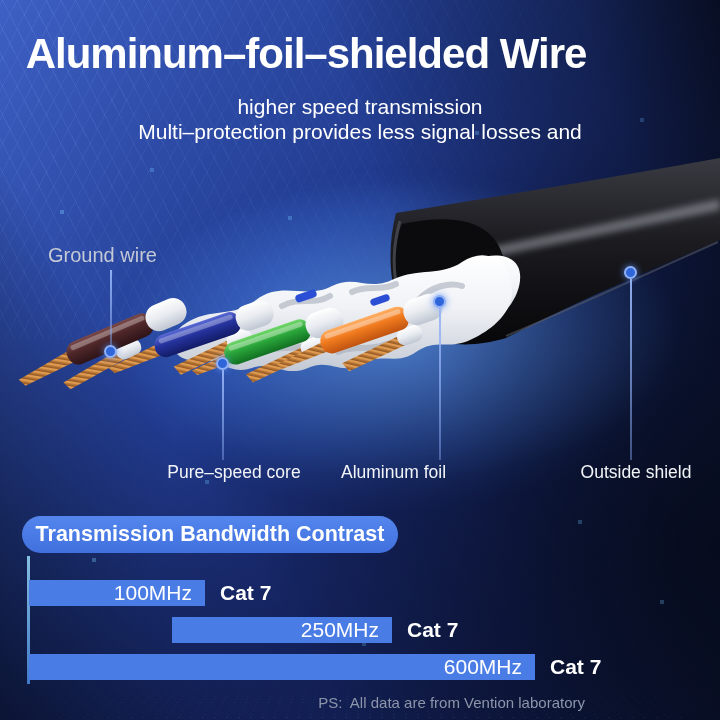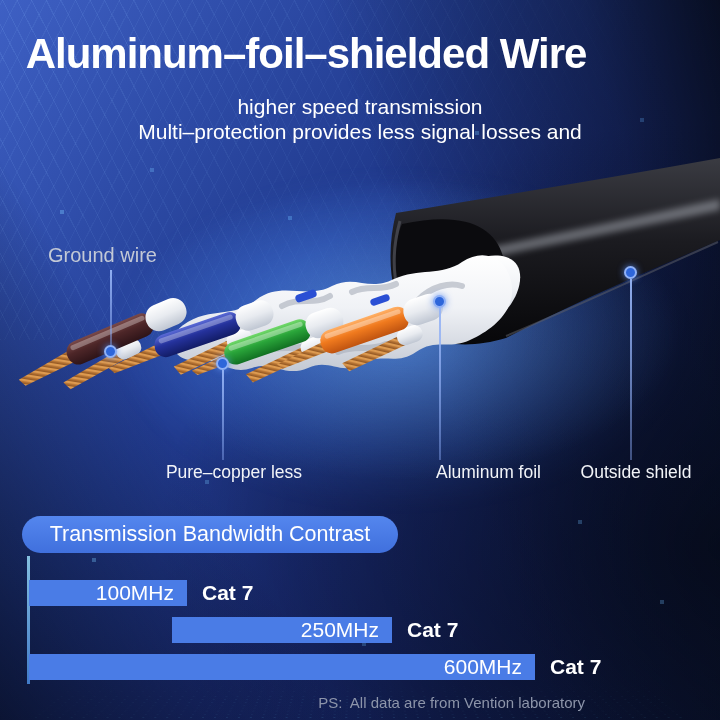--- a/index.html
+++ b/index.html
@@ -50,21 +50,21 @@
   .co-label{position:absolute;color:#f2f4f8;font-size:17.5px;white-space:nowrap;}
   .co-label.ground{color:#c3c9d6;font-size:20px;}
   .co-line{position:absolute;width:1.5px;
     background:linear-gradient(to bottom,rgba(150,180,245,.95),rgba(130,160,235,.45));}
   .co-dot{position:absolute;width:9px;height:9px;border-radius:50%;
     background:#2e66da;border:2px solid rgba(155,185,248,.9);
     box-shadow:0 0 7px rgba(90,140,240,.9);}
   
   .pill{position:absolute;left:22px;top:516px;width:376px;height:37px;
     background:linear-gradient(#5486ee,#4070dd);border-radius:19px;
-    color:#fff;font-size:21.5px;font-weight:400;
+    color:#fff;font-size:21.5px;font-weight:700;
     display:flex;align-items:center;justify-content:center;text-align:center;}
   .axis{position:absolute;left:27px;top:556px;width:2.5px;height:128px;opacity:.85;
     background:linear-gradient(#9adcf8,#4a8ce0);}
   .bars{position:absolute;left:29px;top:580px;}
   .bar-row{display:flex;align-items:center;height:26px;}
   .bar-row + .bar-row{margin-top:11px;justify-content:center;}
   .hbar{height:26px;background:#4a7ce6;display:flex;align-items:center;
     justify-content:flex-end;padding-right:13px;box-sizing:border-box;
     color:#fff;font-size:21px;font-weight:400;}
   .cat{margin-left:15px;color:#fff;font-size:21px;font-weight:600;white-space:nowrap;}
@@ -197,41 +197,41 @@
       <rect x="140" y="-14" width="40" height="27" rx="13" fill="url(#whiteG)"></rect>
     </g>
   </svg>
 
   <div class="co-label ground" style="left:48px;top:244px;text-align:right;">Ground wire</div>
   <div class="co-line" style="left:110px;top:270px;height:78px;"></div>
   <div class="co-dot" style="left:104px;top:345px;"></div>
 
   <div class="co-dot" style="left:216px;top:357px;"></div>
   <div class="co-line" style="left:222px;top:370px;height:90px;"></div>
-  <div class="co-label" style="left:134px;top:462px;width:200px;text-align:center;">Pure–copper less</div>
+  <div class="co-label" style="left:134px;top:462px;width:200px;text-align:center;">Pure–speed core</div>
 
   <div class="co-dot" style="left:433px;top:295px;"></div>
   <div class="co-line" style="left:439px;top:308px;height:152px;"></div>
-  <div class="co-label" style="left:341px;top:462px;width:200px;text-align:right;">Aluminum foil</div>
+  <div class="co-label" style="left:341px;top:462px;width:200px;text-align:left;">Aluminum foil</div>
 
   <div class="co-dot" style="left:624px;top:266px;"></div>
   <div class="co-line" style="left:630px;top:279px;height:181px;"></div>
   <div class="co-label" style="left:536px;top:462px;width:200px;text-align:center;">Outside shield</div>
 
   <h1 class="title" style="margin:0;">Aluminum–foil–shielded Wire</h1>
   <div class="subtitle">
     <div>higher speed transmission</div>
     <div>Multi–protection provides less signal losses and</div>
   </div>
 
   <div class="pill">Transmission Bandwidth Contrast</div>
   <div class="axis"></div>
   <div class="bars">
     <div class="bar-row">
-      <div class="hbar" style="width: 158px; background: rgb(74, 124, 230);">
+      <div class="hbar" style="width: 176px; background: rgb(74, 124, 230);">
         <span>100MHz</span>
       </div>
       <span class="cat">Cat 7</span>
     </div>
     <div class="bar-row">
       <div class="hbar" style="width: 220px; background: rgb(74, 124, 230);">
         <span>250MHz</span>
       </div>
       <span class="cat">Cat 7</span>
     </div>

